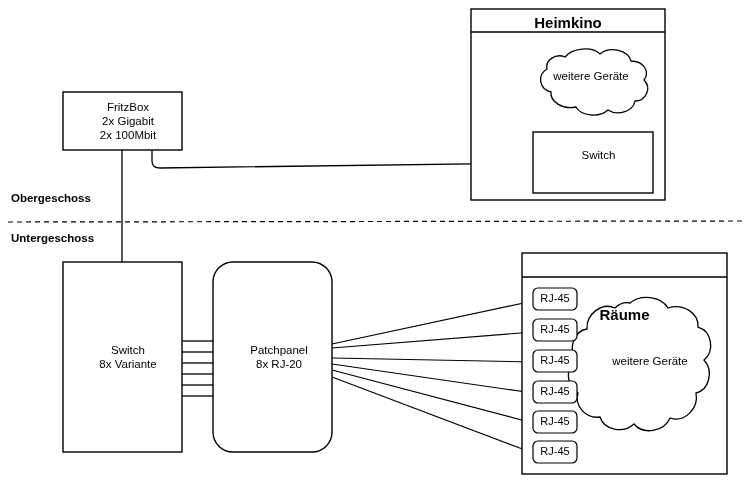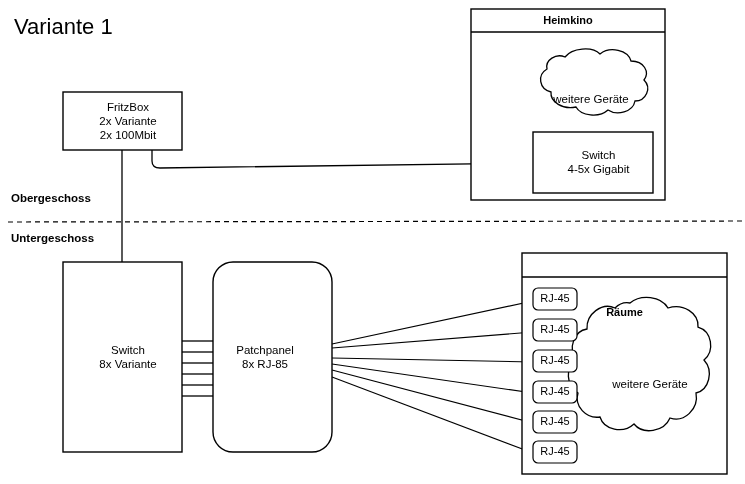--- a/index.html
+++ b/index.html
@@ -46,37 +46,36 @@
     font-size: 11.5px;
     line-height: 14px;
     color: #000000;
     pointer-events: none;
   }
   .node-text .ln { display: block; padding-left: 11px; }
 
   .group-header-text {
     position: absolute;
     text-align: center;
-    font-size: 11px;
+    font-size: 15px;
     font-weight: bold;
     color: #000000;
   }
   .port-text {
     position: absolute;
     text-align: center;
     font-size: 11px;
     color: #000000;
   }
   .cloud-text {
     position: absolute;
     text-align: center;
     font-size: 11.5px;
     line-height: 14px;
     color: #000000;
-    margin-top: 23px;
   }
 </style>
 </head>
 <body>
 
 <div id="canvas">
 
   <svg id="diagram-svg" viewBox="0 0 745 484" xmlns="http://www.w3.org/2000/svg">
 
     <line x1="8" y1="222" x2="745" y2="221" stroke="#000000" stroke-width="1.2" stroke-dasharray="5,4"></line>
@@ -139,51 +138,49 @@
     <rect x="533" y="411" width="44" height="22" rx="5" ry="5" fill="#ffffff" stroke="#000000" stroke-width="1.2"></rect>
     <rect x="533" y="441" width="44" height="22" rx="5" ry="5" fill="#ffffff" stroke="#000000" stroke-width="1.2"></rect>
 
     <rect x="63" y="92" width="119" height="58" fill="#ffffff" stroke="#000000" stroke-width="1.4"></rect>
 
     <rect x="63" y="262" width="119" height="190" fill="#ffffff" stroke="#000000" stroke-width="1.4"></rect>
 
     <rect x="213" y="262" width="119" height="190" rx="20" ry="20" fill="#ffffff" stroke="#000000" stroke-width="1.4"></rect>
   </svg>
 
-  <div class="diagram-title">Variante 1</div>
 
   <div class="floor-label" id="floor-label-upper">Obergeschoss</div>
   <div class="floor-label" id="floor-label-lower">Untergeschoss</div>
 
   <div class="node-text" style="left:63px; top:100px; width:119px;">
     <span class="ln">FritzBox</span>
-    <span class="ln">2x Variante</span>
+    <span class="ln">2x Gigabit</span>
     <span class="ln">2x 100Mbit</span>
   </div>
 
   <div class="group-header-text" style="left:471px; top:14px; width:194px;">Heimkino</div>
 
   <div class="cloud-text" style="left:541px; top:69px; width:100px;">
     <span class="ln">weitere</span>
     <span class="ln">Geräte</span>
   </div>
 
   <div class="node-text" style="left:533px; top:148px; width:120px;">
     <span class="ln">Switch</span>
-    <span class="ln">4-5x Gigabit</span>
   </div>
 
   <div class="node-text" style="left:63px; top:343px; width:119px;">
     <span class="ln">Switch</span>
     <span class="ln">8x Variante</span>
   </div>
 
-  <div class="node-text" style="left:200px; top:343px; width:119px;">
+  <div class="node-text" style="left:214px; top:343px; width:119px;">
     <span class="ln">Patchpanel</span>
-    <span class="ln">8x RJ-85</span>
+    <span class="ln">8x RJ-20</span>
   </div>
 
   <div class="group-header-text" style="left:522px; top:258px; width:205px;margin-top:48px;">Räume</div>
 
   <div class="port-text" style="left:533px; top:292px; width:44px;">RJ-45</div>
   <div class="port-text" style="left:533px; top:323px; width:44px;">RJ-45</div>
   <div class="port-text" style="left:533px; top:354px; width:44px;">RJ-45</div>
   <div class="port-text" style="left:533px; top:385px; width:44px;">RJ-45</div>
   <div class="port-text" style="left:533px; top:415px; width:44px;">RJ-45</div>
   <div class="port-text" style="left:533px; top:445px; width:44px;">RJ-45</div>

